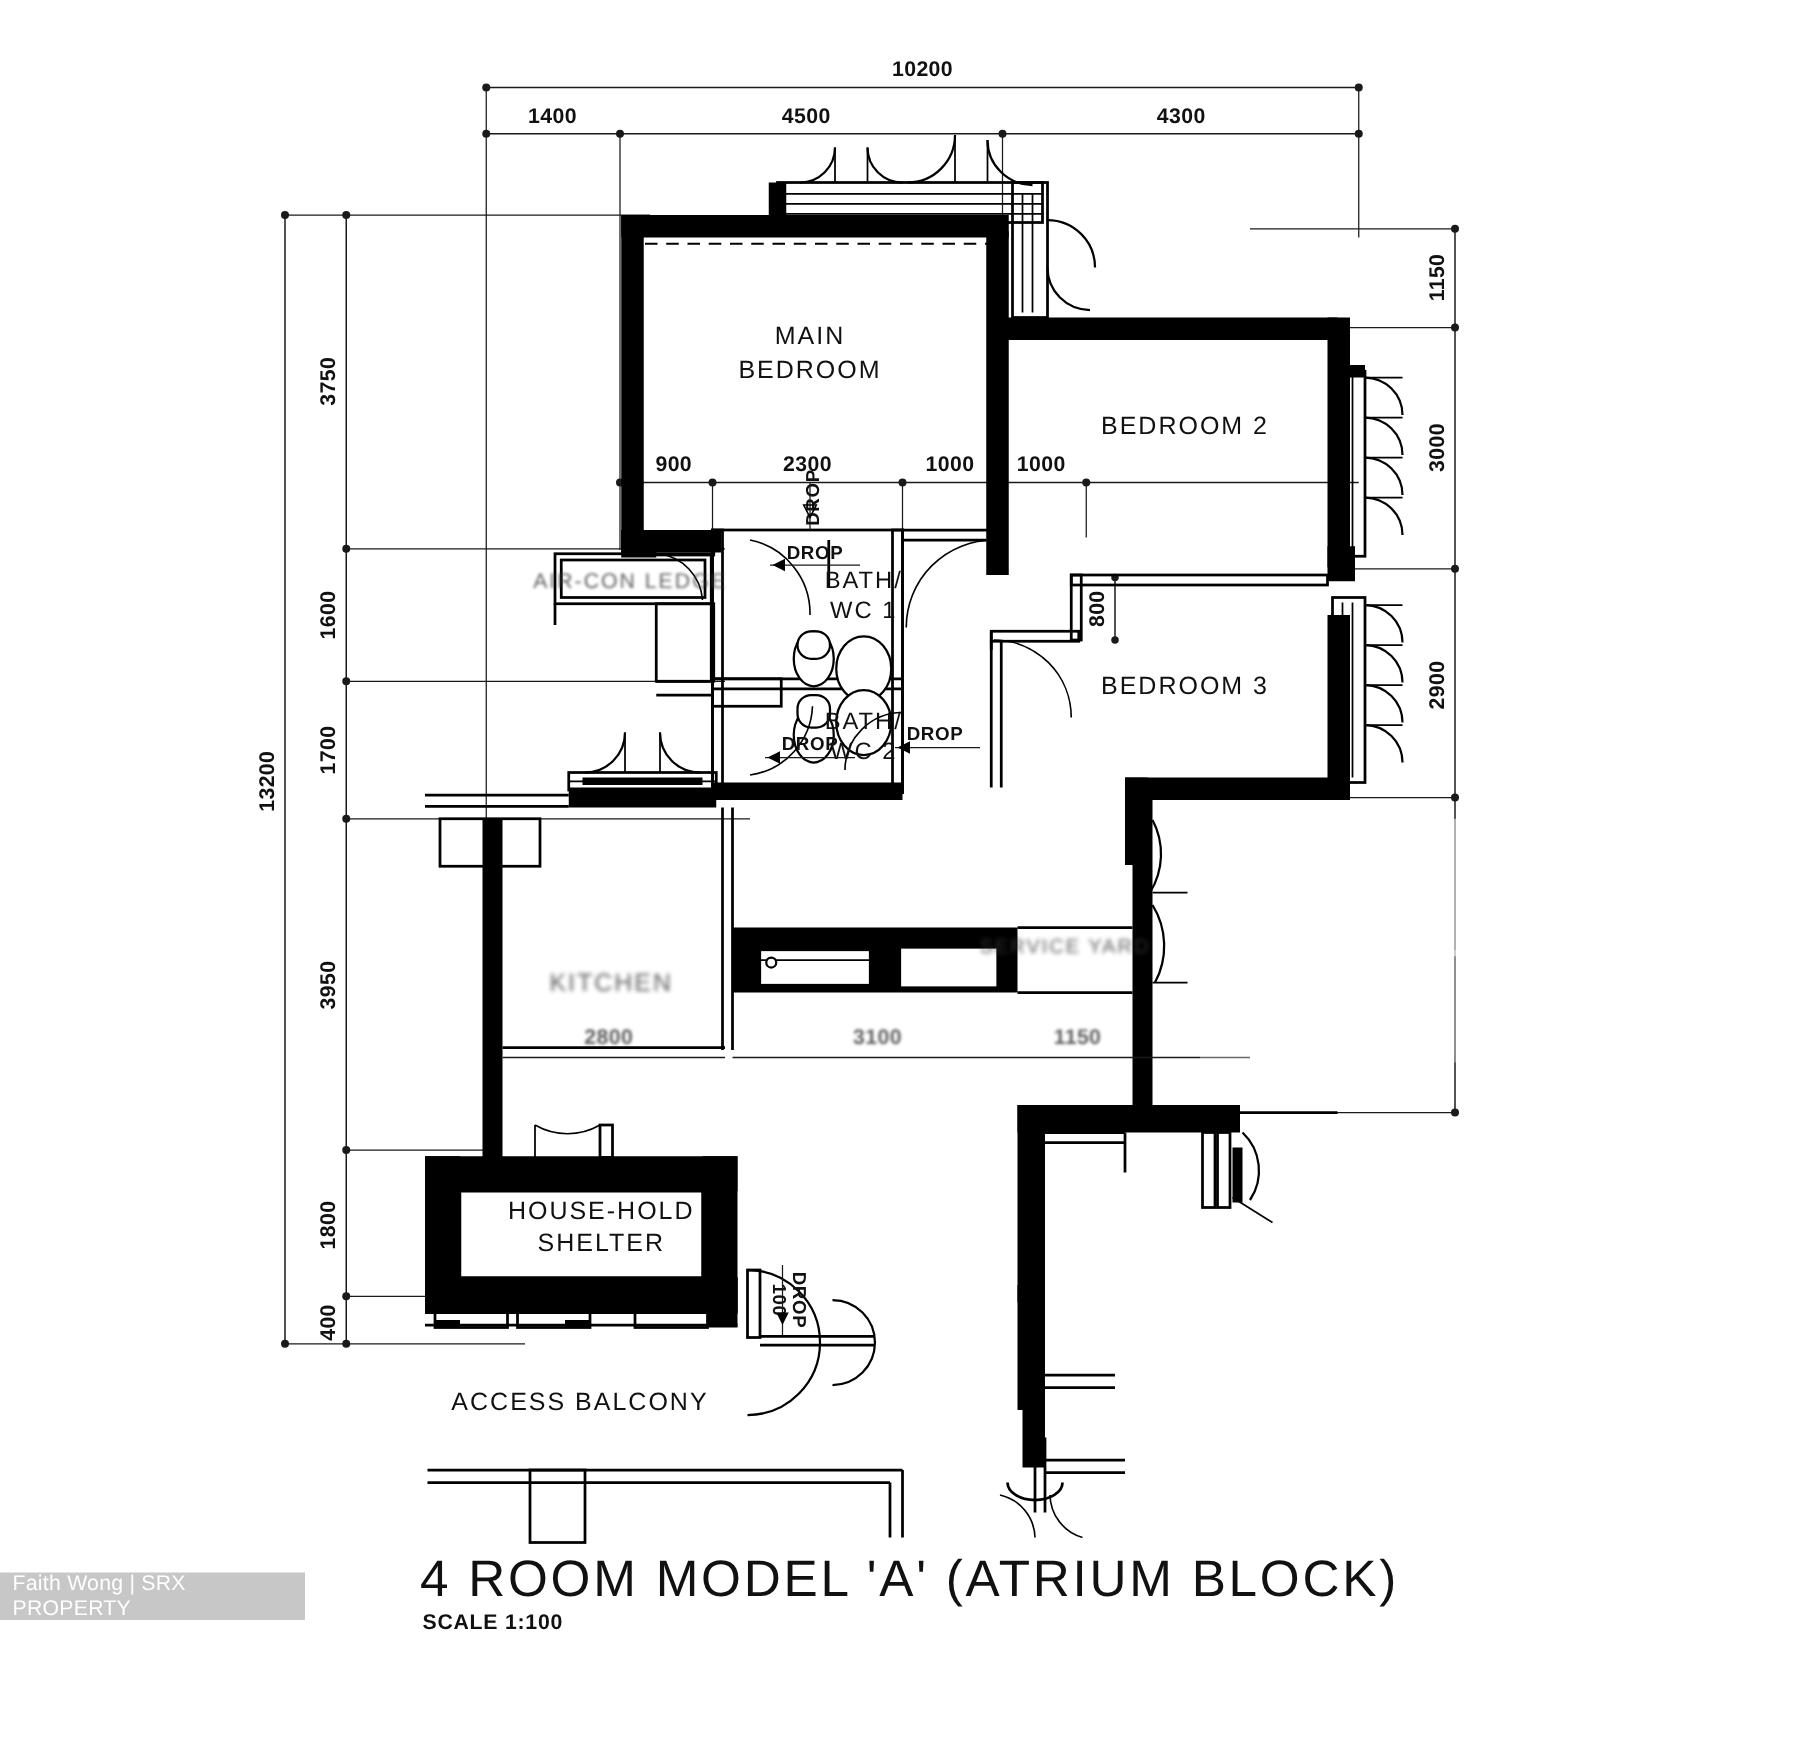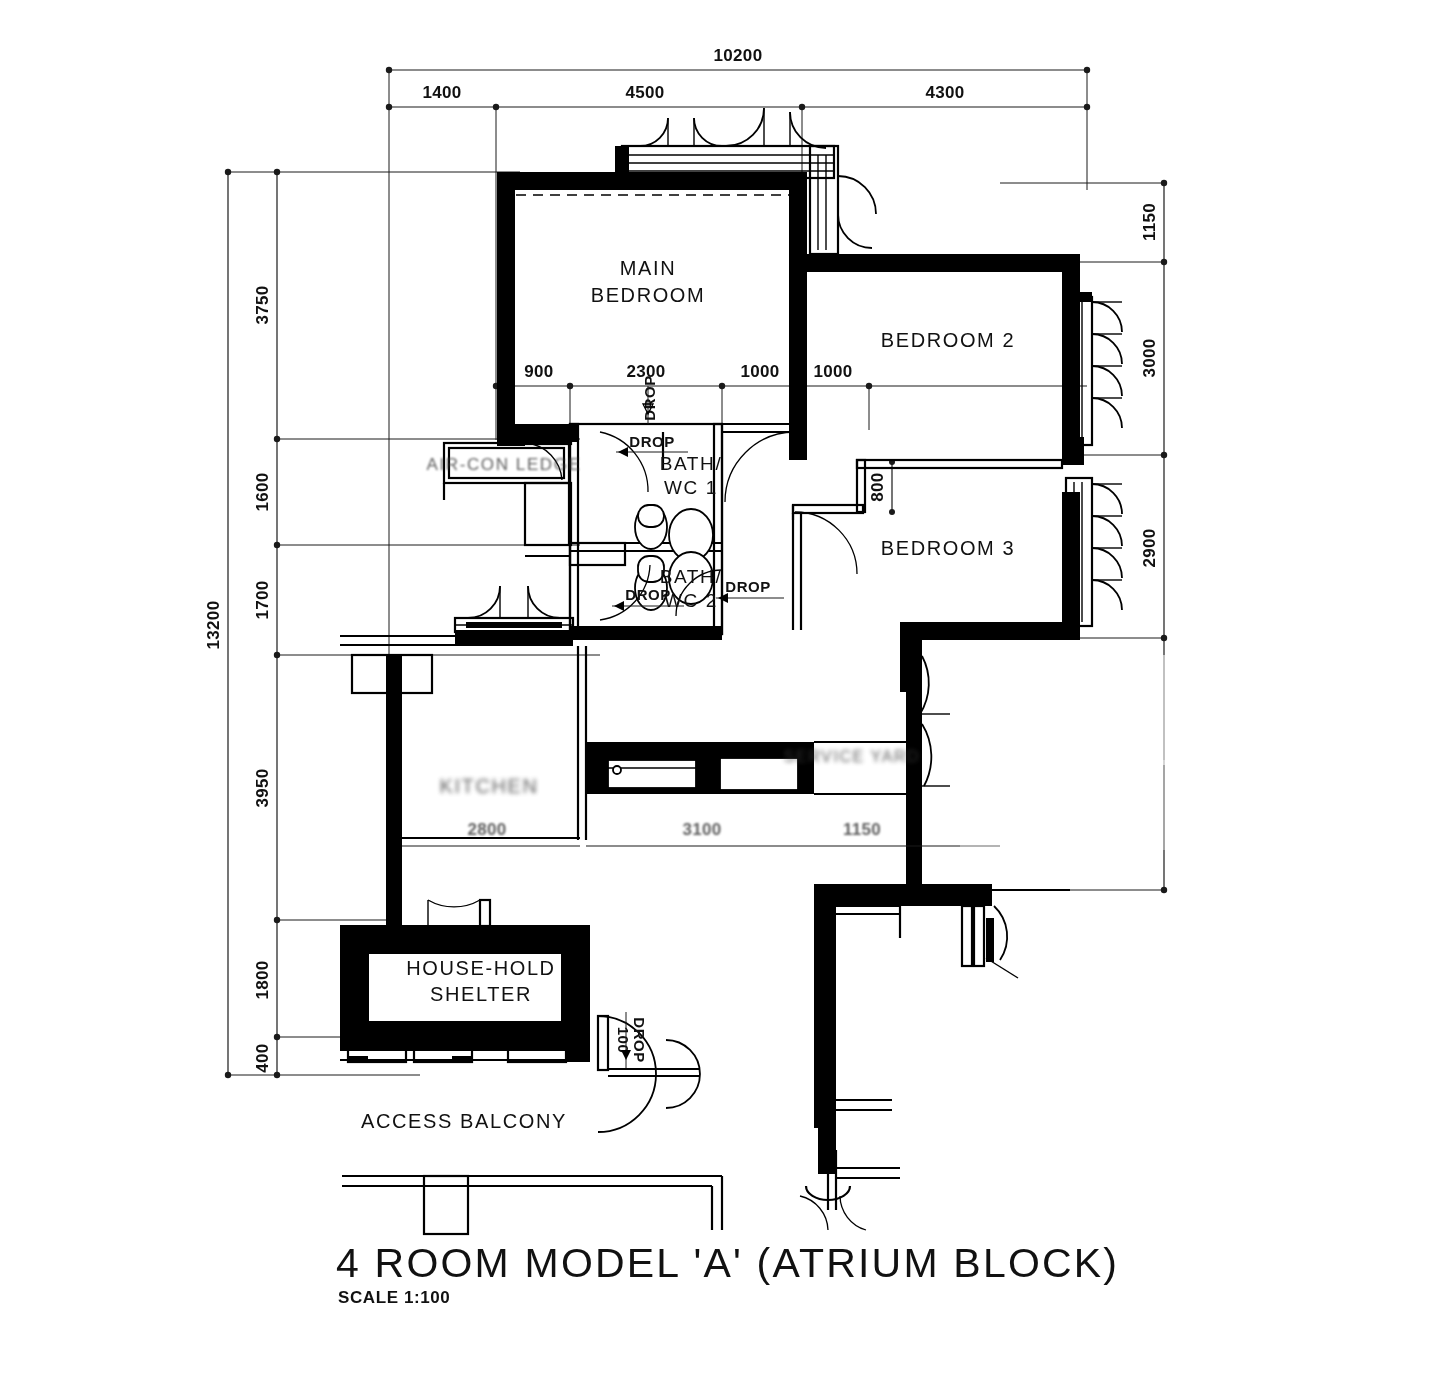--- a/index.html
+++ b/index.html
@@ -493,14 +493,17 @@
     </g>
 
     <text class="title-main" x="336" y="1277">4 ROOM MODEL 'A' (ATRIUM BLOCK)</text>
     <text class="title-scale" x="338" y="1303">SCALE  1:100</text>
 
   </svg>
 
   <div class="ghost-band" style="left:1130px; top:655px; width:310px; height:110px;"></div>
   <div class="ghost-band" style="left:960px; top:760px; width:480px; height:90px; background:rgba(255,255,255,0.35);"></div>
 
+  <div id="watermark-badge">
+    <span>Faith Wong | SRX PROPERTY</span>
+  </div>
 
 </div>
 
 </body></html>

